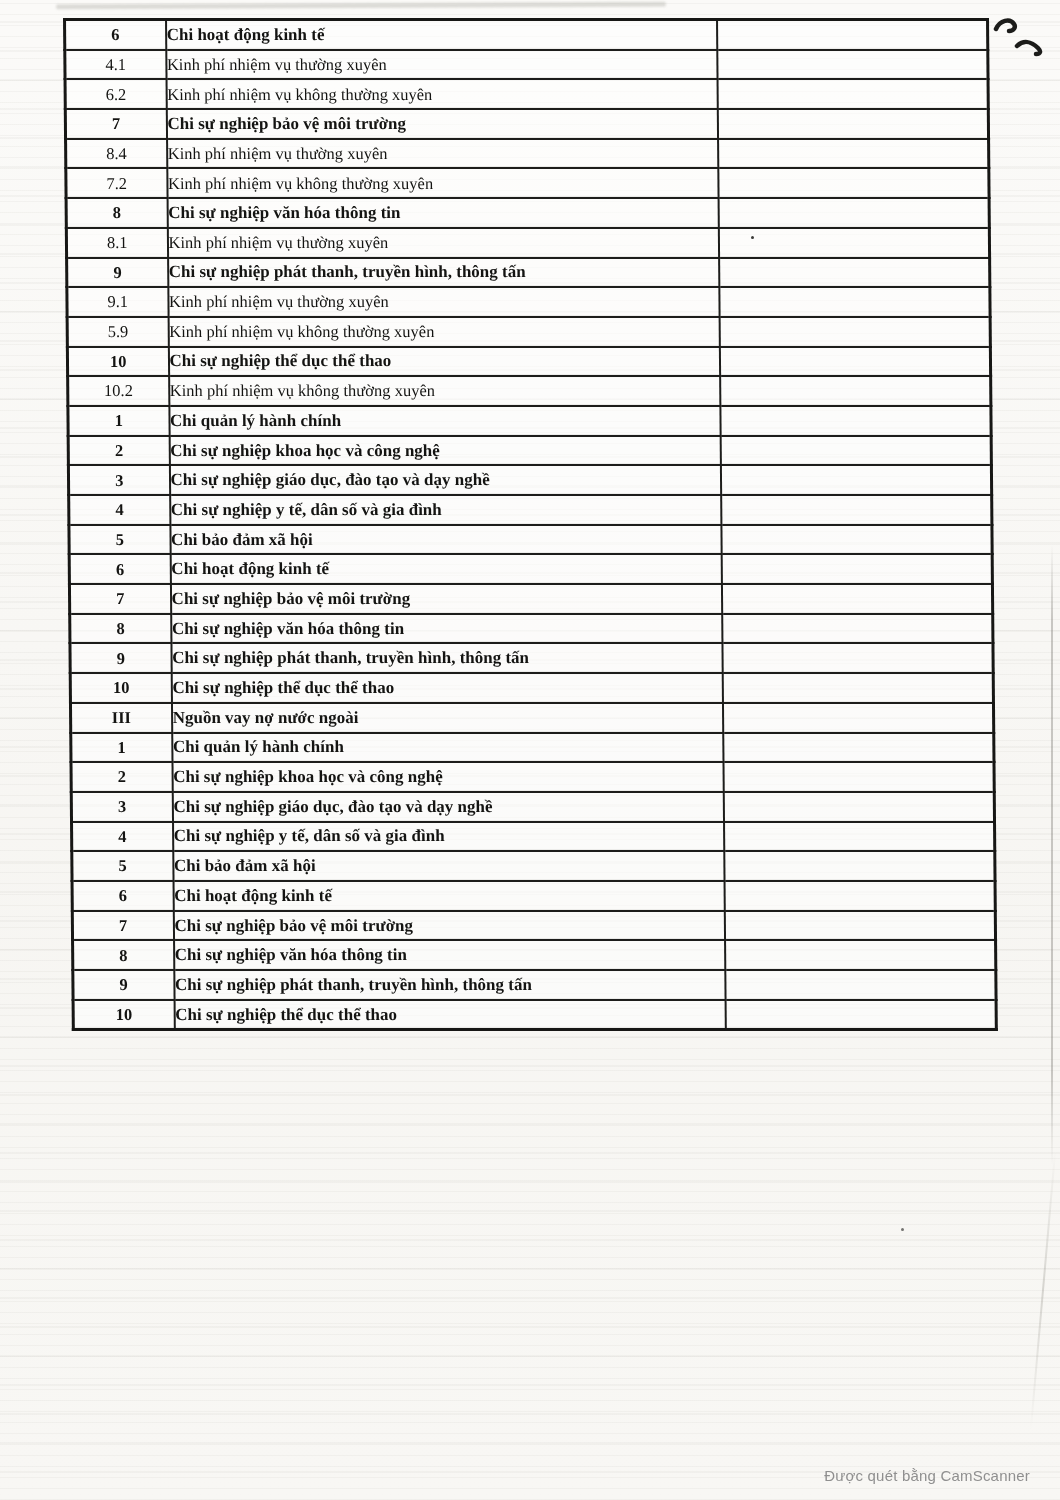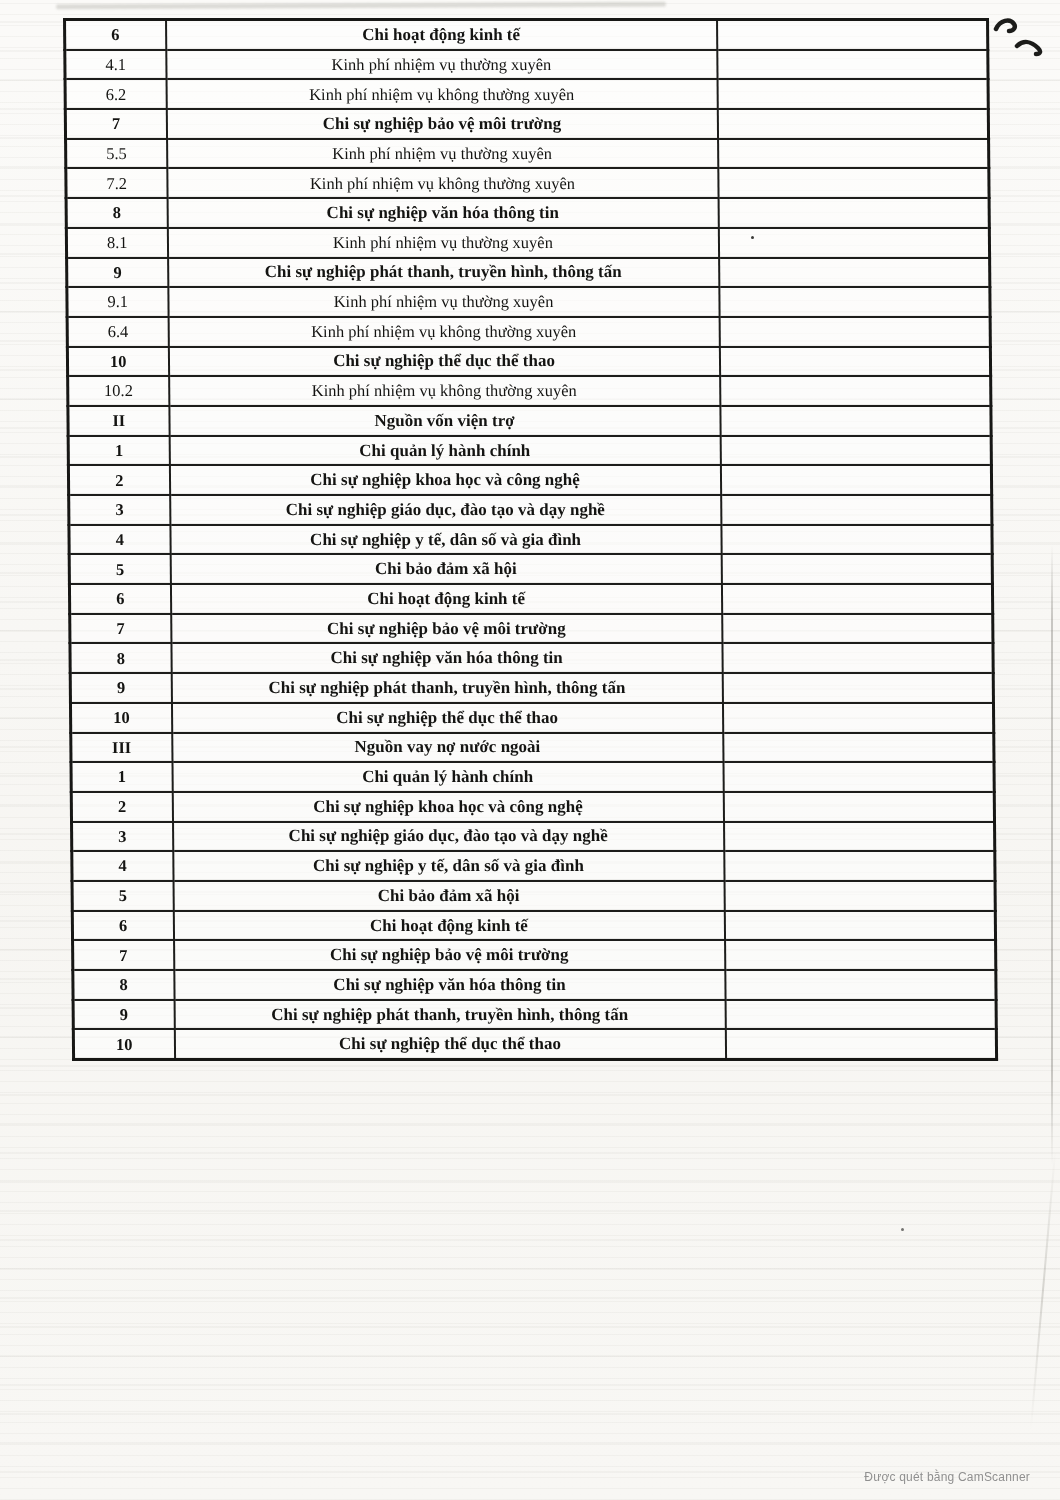--- a/index.html
+++ b/index.html
@@ -46,21 +46,21 @@
     border: 2px solid #1d1d1b;
     height: 27.7px;
     padding: 0;
     font-size: 16.5px;
     color: #141412;
     line-height: 1.05;
     overflow: hidden;
     white-space: nowrap;
   }
   td.code  { text-align: center; font-size: 16px; }
-  td.label { padding-left: 8px; text-align: center; }
+  td.label { padding-left: 8px; }
   tr.bold td { font-weight: bold; font-size: 17px; }
   tr.bold td.code { font-size: 16.5px; }
   
   table.budget tr td { box-shadow: inset 0 -1px 0 rgba(110,108,100,0.10); }
 
   .pen-mark { position: absolute; left: 990px; top: 13px; width: 58px; height: 52px; }
 
   .speck { position: absolute; background: #3a3a38; border-radius: 50%; }
   .s1 { left: 751px; top: 236px; width: 3px; height: 3px; }
   .s2 { left: 901px; top: 1228px; width: 3px; height: 3px; opacity: .7; }
@@ -70,21 +70,21 @@
     background: linear-gradient(rgba(120,118,112,0), rgba(120,118,112,0.38) 12%, rgba(120,118,112,0.38) 85%, rgba(120,118,112,0));
   }
   .crease {
     position: absolute; left: 1042px; top: 1150px; width: 1.5px; height: 280px;
     background: linear-gradient(rgba(150,148,140,0), rgba(150,148,140,0.35), rgba(150,148,140,0));
     transform: rotate(5deg);
   }
   .footer {
     position: absolute; right: 30px; bottom: 16px;
     font-family: "Liberation Sans", sans-serif;
-    font-size: 12px;
+    font-size: 15px;
     color: #8f8f8f;
     letter-spacing: 0.2px;
   }
 </style>
 </head>
 <body>
 
 <div class="page">
 
   <div class="smudge-top"></div>
@@ -115,21 +115,21 @@
     <td class="value"></td>
   </tr>
 
   <tr class="bold">
     <td class="code">7</td>
     <td class="label">Chi sự nghiệp bảo vệ môi trường</td>
     <td class="value"></td>
   </tr>
 
   <tr>
-    <td class="code">5.5</td>
+    <td class="code">8.4</td>
     <td class="label">Kinh phí nhiệm vụ thường xuyên</td>
     <td class="value"></td>
   </tr>
 
   <tr>
     <td class="code">7.2</td>
     <td class="label">Kinh phí nhiệm vụ không thường xuyên</td>
     <td class="value"></td>
   </tr>
 
@@ -152,43 +152,38 @@
     <td class="value"></td>
   </tr>
 
   <tr>
     <td class="code">9.1</td>
     <td class="label">Kinh phí nhiệm vụ thường xuyên</td>
     <td class="value"></td>
   </tr>
 
   <tr>
-    <td class="code">6.4</td>
+    <td class="code">5.9</td>
     <td class="label">Kinh phí nhiệm vụ không thường xuyên</td>
     <td class="value"></td>
   </tr>
 
   <tr class="bold">
     <td class="code">10</td>
     <td class="label">Chi sự nghiệp thể dục thể thao</td>
     <td class="value"></td>
   </tr>
 
 
   <tr>
     <td class="code">10.2</td>
     <td class="label">Kinh phí nhiệm vụ không thường xuyên</td>
     <td class="value"></td>
   </tr>
 
-  <tr class="bold">
-    <td class="code">II</td>
-    <td class="label">Nguồn vốn viện trợ</td>
-    <td class="value"></td>
-  </tr>
 
   <tr class="bold">
     <td class="code">1</td>
     <td class="label">Chi quản lý hành chính</td>
     <td class="value"></td>
   </tr>
 
   <tr class="bold">
     <td class="code">2</td>
     <td class="label">Chi sự nghiệp khoa học và công nghệ</td>

